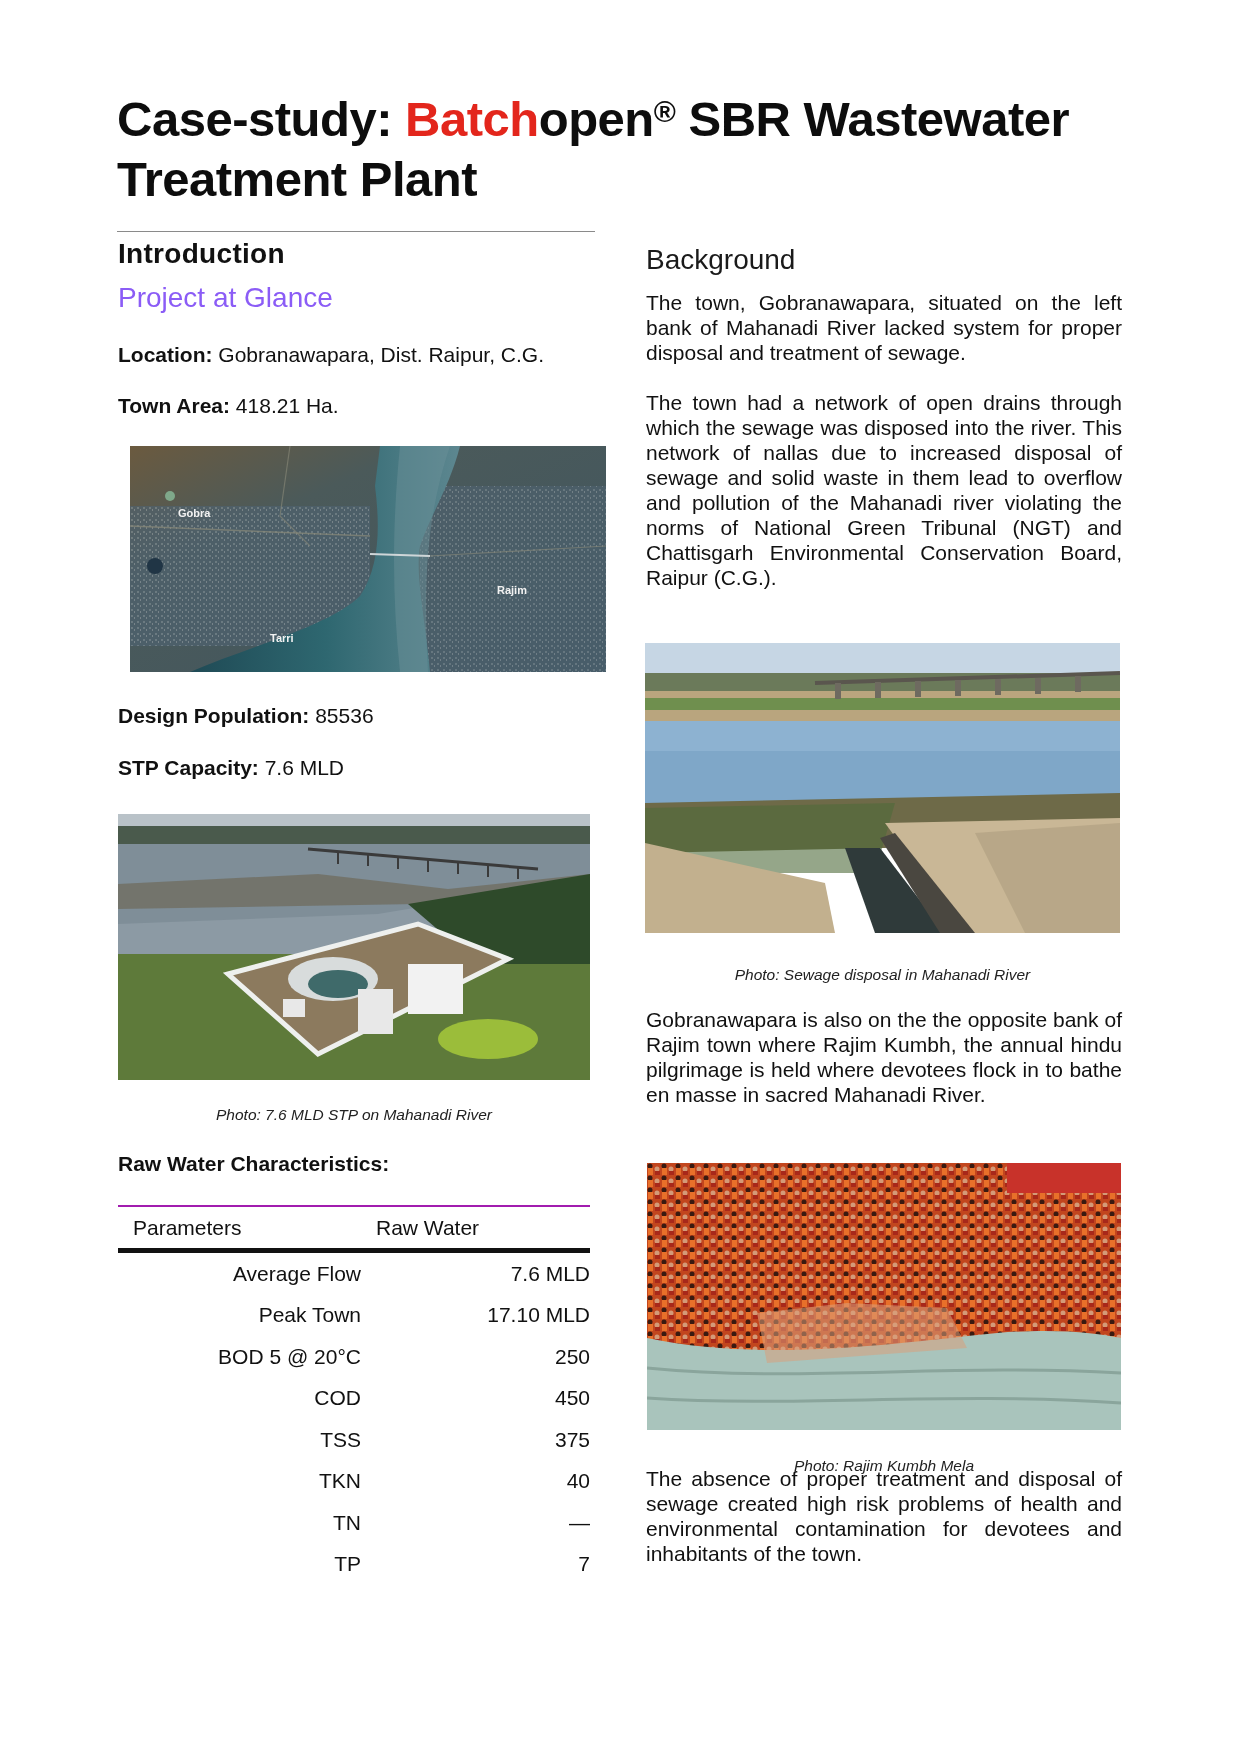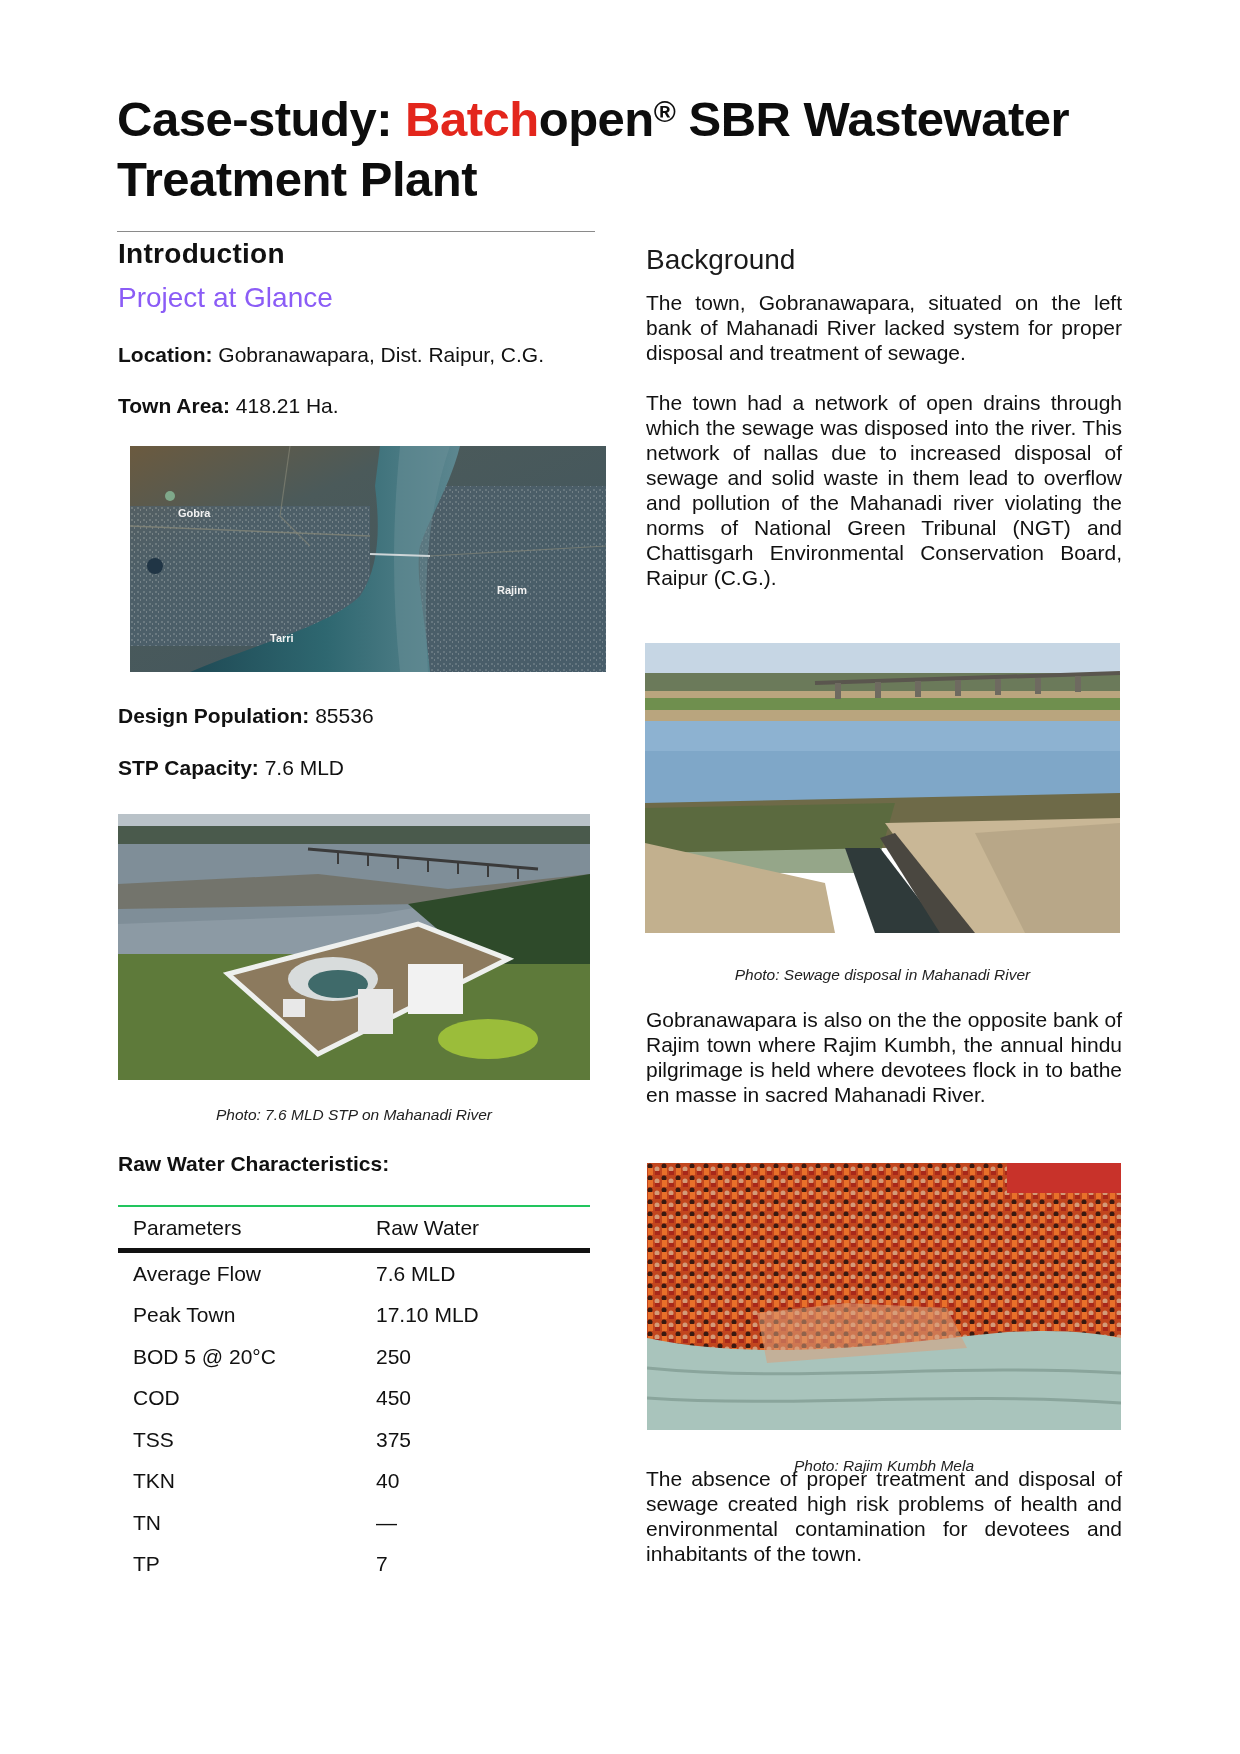--- a/index.html
+++ b/index.html
@@ -25,22 +25,22 @@
     .para {
       position: absolute; left: 646px; width: 476px;
       font-size: 21px; line-height: 25px; text-align: justify; color: #111;
     }
     .rw-title { left: 118px; top: 1152px; font-size: 21px; font-weight: bold; }
     table.raw {
       position: absolute; left: 118px; top: 1205px; width: 472px;
       border-collapse: collapse; font-size: 21px;
     }
     table.raw th { font-weight: normal; text-align: left; padding: 6px 0 5px 15px; height: 30px; }
-    table.raw thead tr { border-top: 2px solid #22c55e; border-bottom: 5px solid #111; }
-    table.raw td { padding: 0 0 0 15px; height: 41.5px; }
+    table.raw thead tr { border-top: 2px solid #a21caf; border-bottom: 5px solid #111; }
+    table.raw td { padding: 0 0 0 15px; height: 41.5px; text-align: right; }
     table.raw th:first-child, table.raw td:first-child { width: 228px; }
   </style>
 </head>
 <body>
 
 <div class="abs title">
   <span>Case-study: </span><span class="brand-red">Batch</span><span>open</span><sup style="font-size:30px;vertical-align:14px;">®</sup><span> SBR Wastewater</span><br>
   <span>Treatment Plant</span>
 </div>
 

